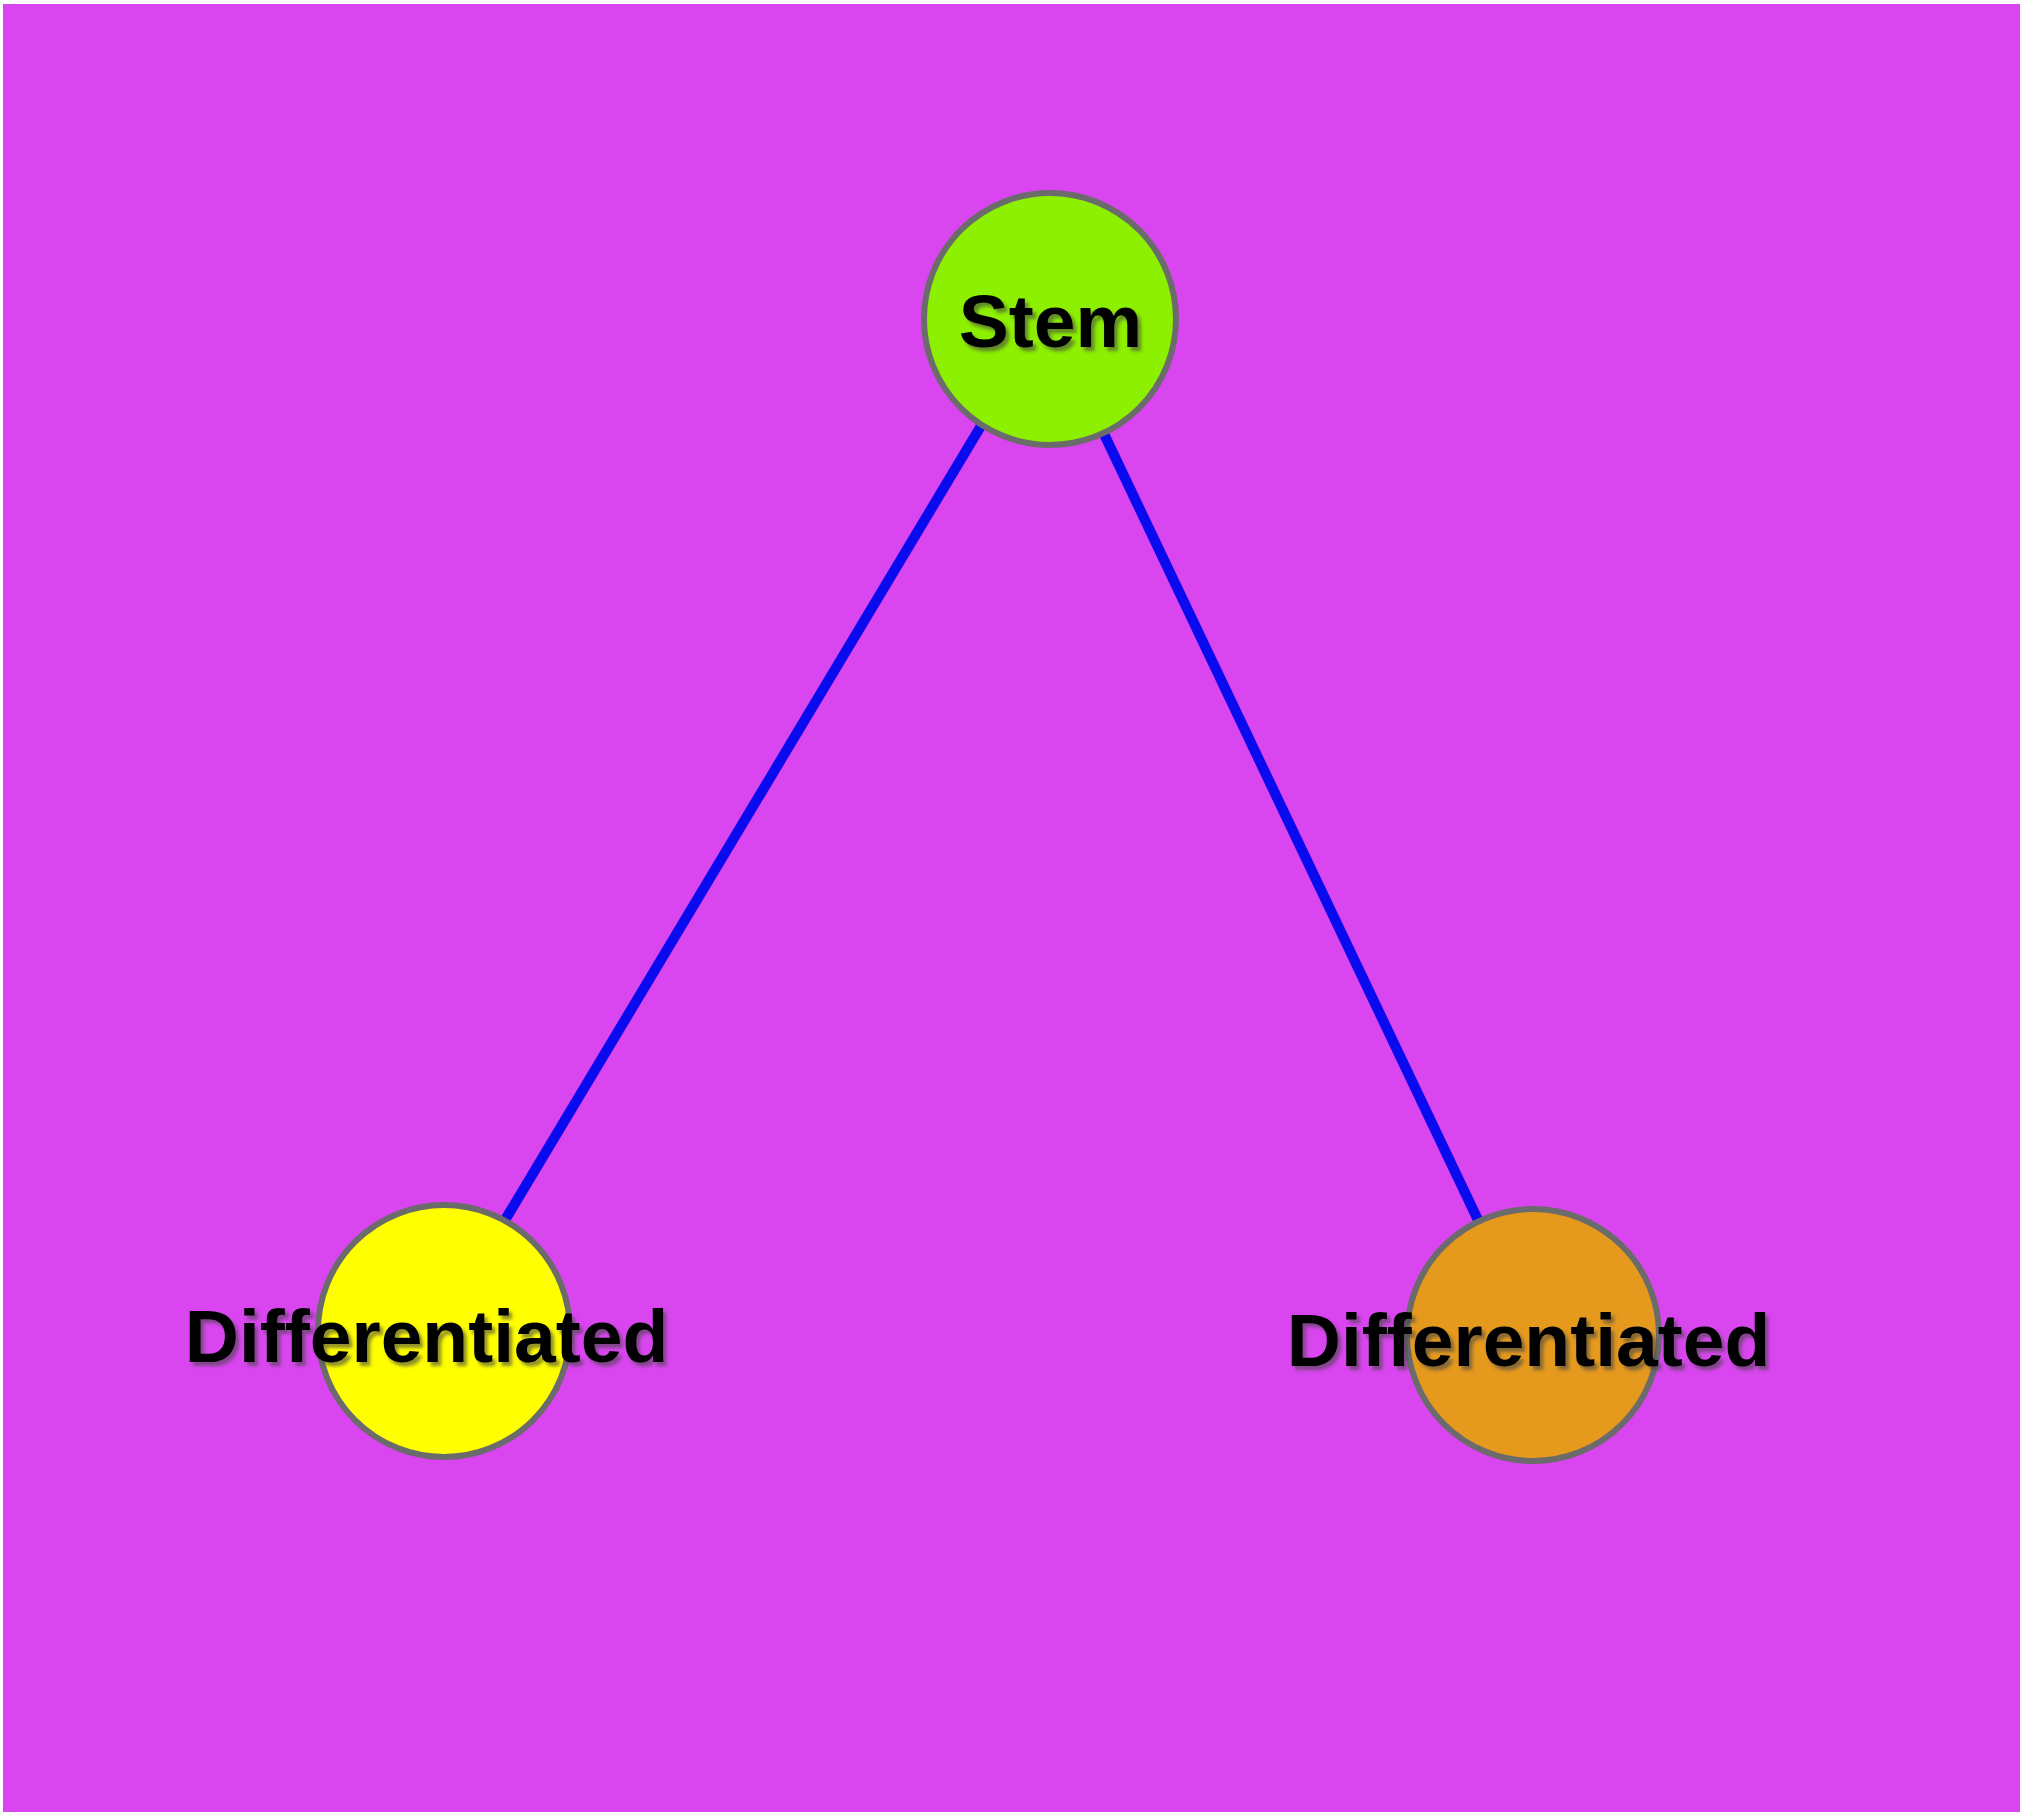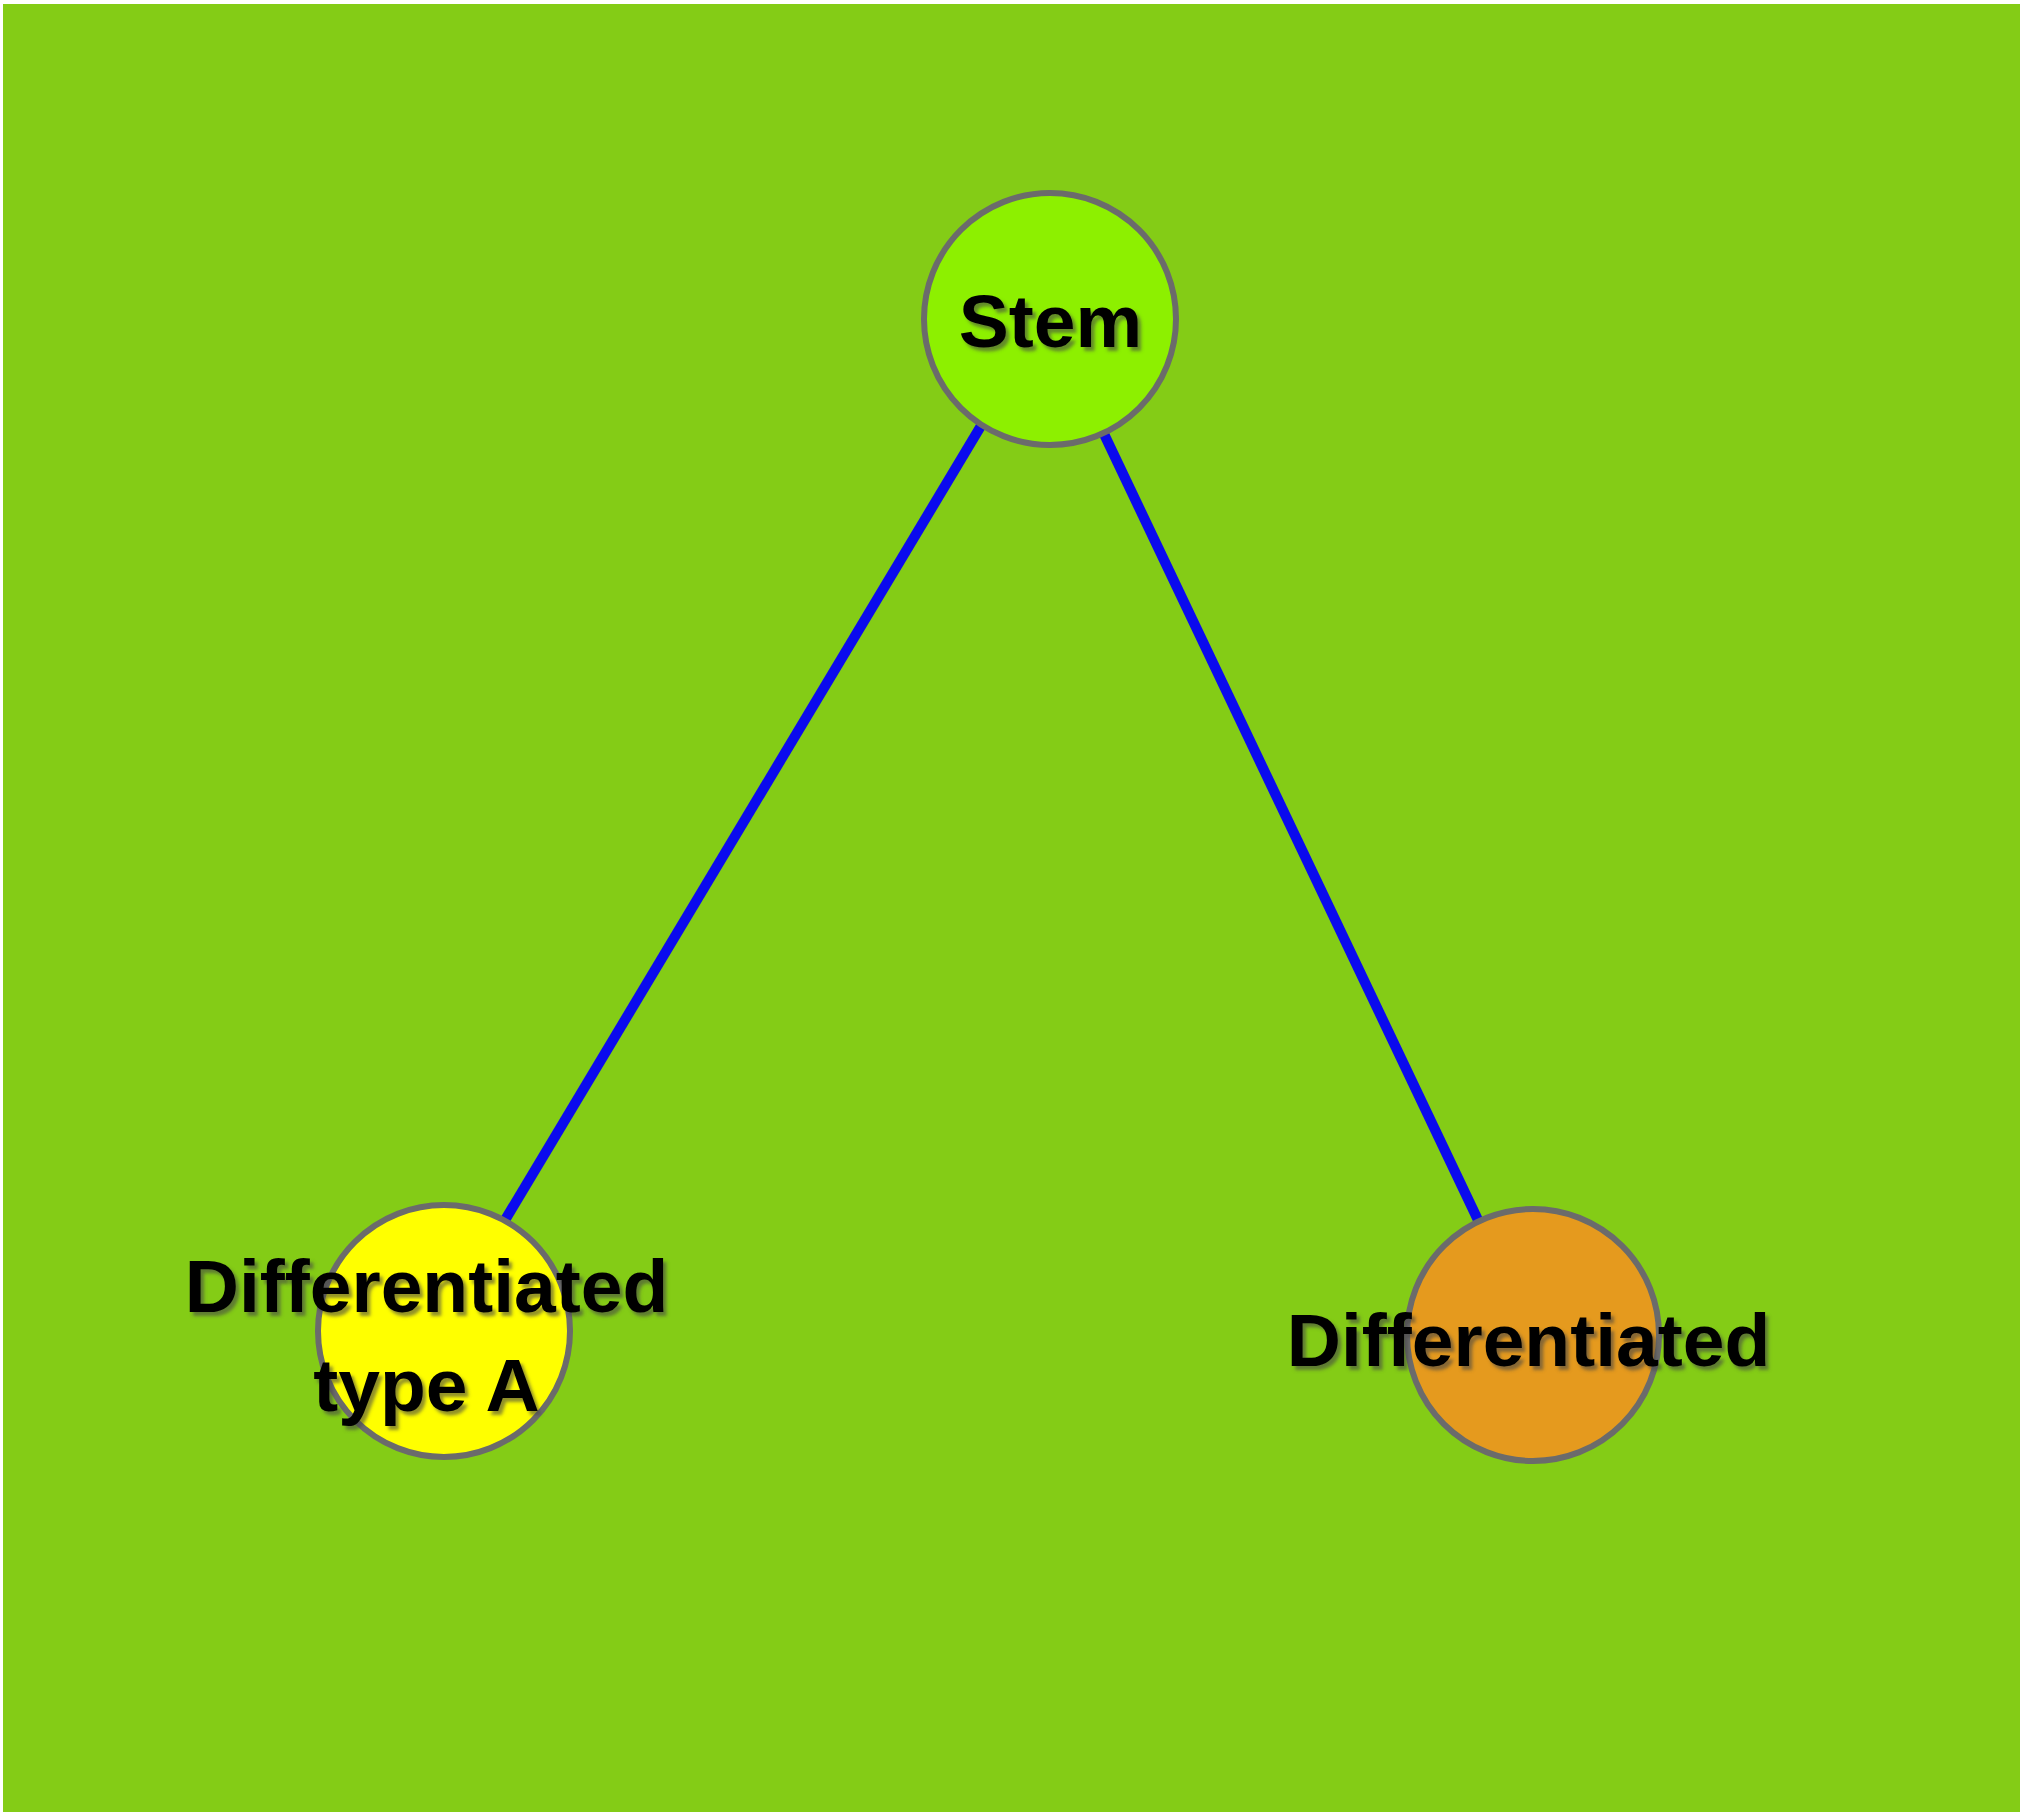--- a/index.html
+++ b/index.html
@@ -57,40 +57,39 @@
   .node-type-a { left: 312px;  top: 1198px; }
   .node-type-b { left: 1401px; top: 1202px; }
   .label-stem   { left: 1048px; top: 317px;  }
   .label-type-a { left: 424px;  top: 1332px; }
   .label-type-b { left: 1526px; top: 1336px; }
 </style>
 </head>
 <body>
 
 <div class="stage">
-  <div class="canvas" data-style-bind="background:diagram.background_color" style="background: #84cc16;">
+  <div class="canvas" data-style-bind="background:diagram.background_color" style="background: #d946ef;">
 
     <svg class="edges" viewBox="0 0 2381 2133" aria-hidden="true">
       <line x1="1232" y1="367" x2="517" y2="1560" stroke-width="12" data-style-bind="stroke:diagram.edge_color" style="stroke: rgb(10, 10, 238);"></line>
       <line x1="1232" y1="367" x2="1802" y2="1565" stroke-width="12" data-style-bind="stroke:diagram.edge_color" style="stroke: rgb(10, 10, 238);"></line>
     </svg>
 
     <div class="node node-stem" data-style-bind="background:diagram.nodes.0.fill_color" style="background: rgb(141, 240, 0);"></div>
 
     <div class="node node-type-a" data-style-bind="background:diagram.nodes.1.fill_color" style="background: rgb(255, 255, 0);"></div>
 
     <div class="node node-type-b" data-style-bind="background:diagram.nodes.2.fill_color" style="background: rgb(229, 154, 30);"></div>
 
     <div class="node-label label-stem">
       <div>Stem</div>
     </div>
 
     <div class="node-label label-type-a">
       <div>Differentiated</div>
-      <div>type A</div>
     </div>
 
     <div class="node-label label-type-b">
       <div>Differentiated</div>
     </div>
 
   </div>
 </div>
 
 

